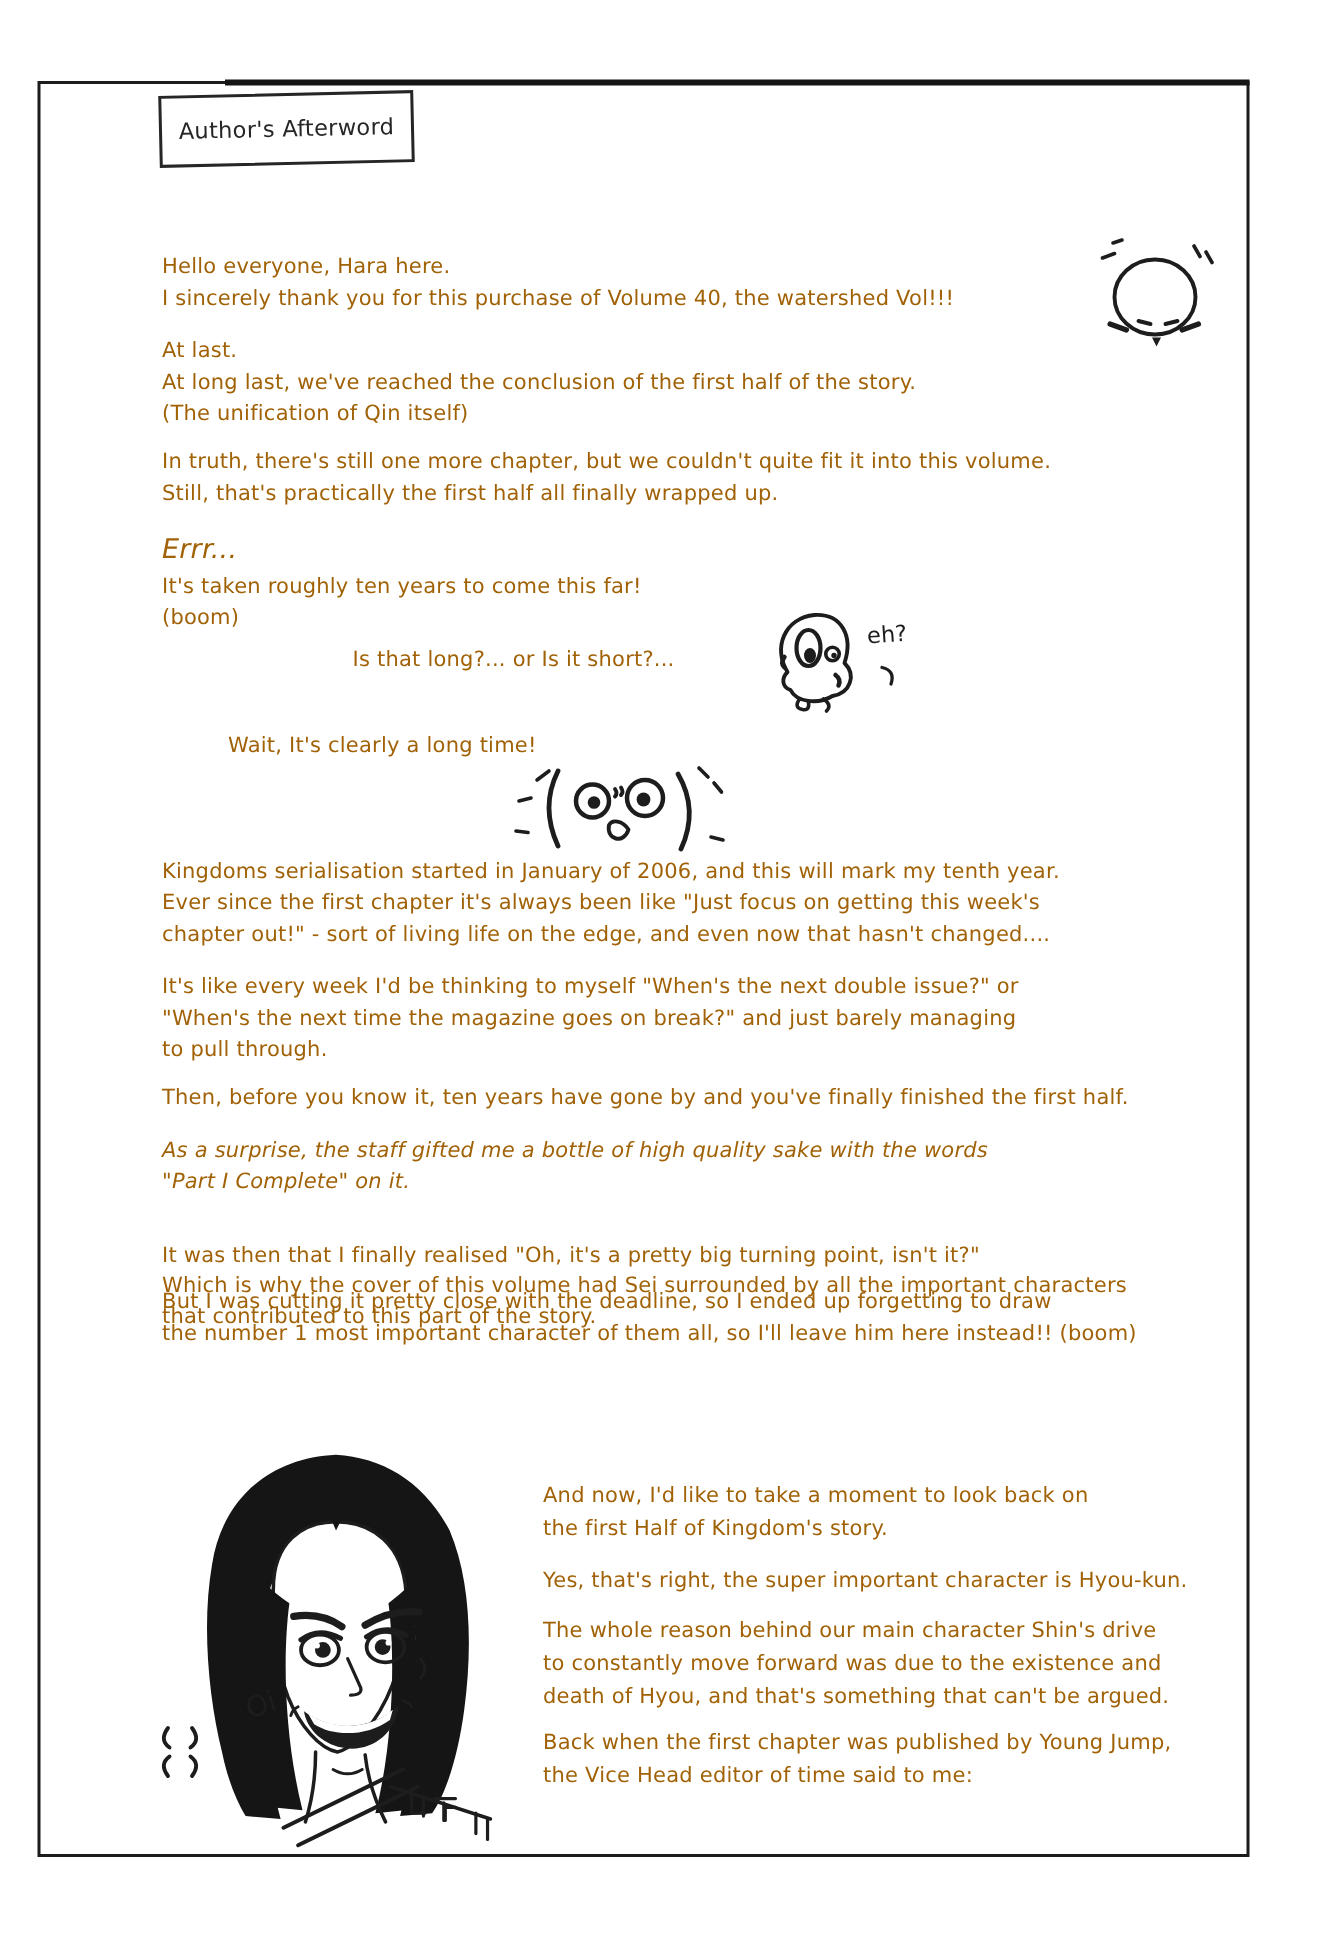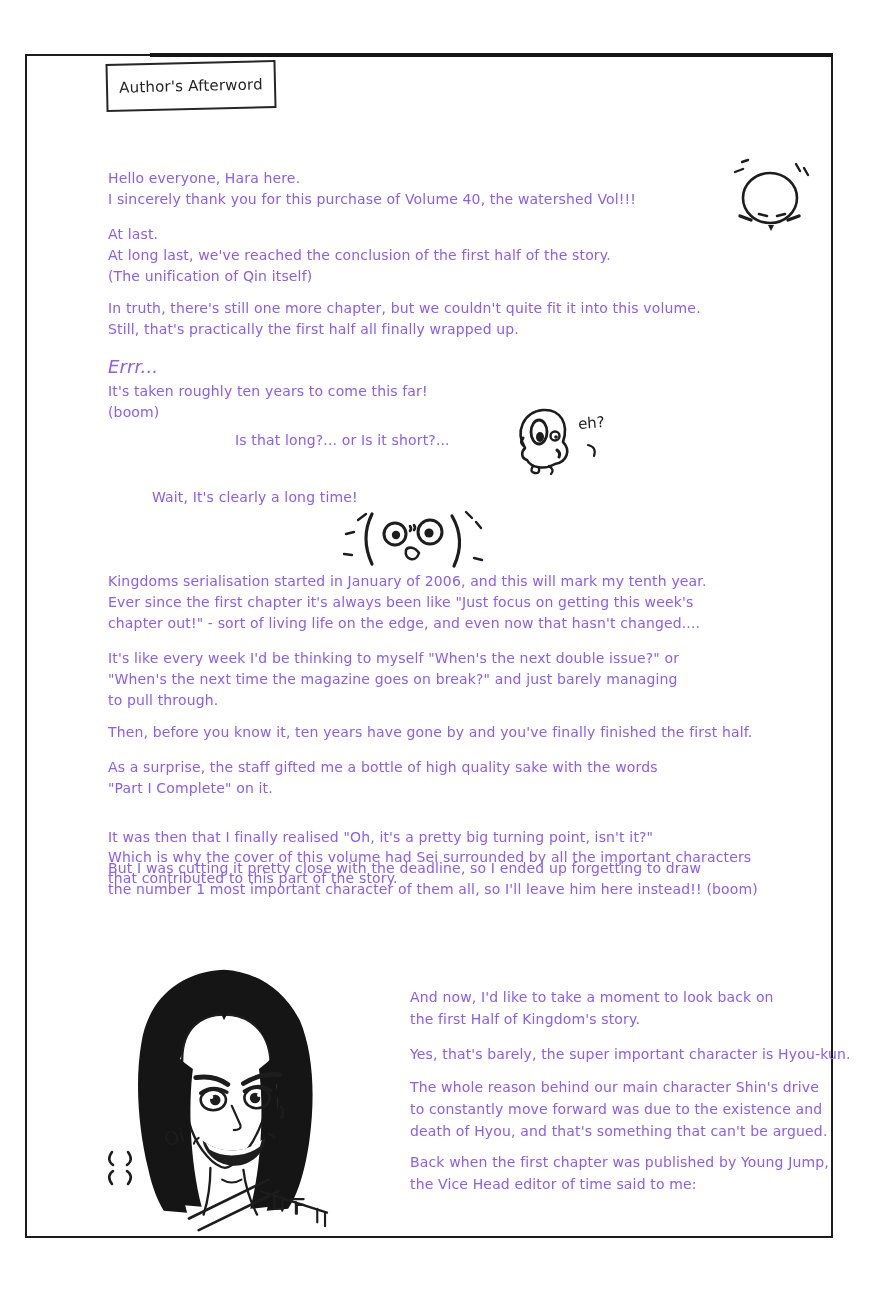--- a/index.html
+++ b/index.html
@@ -15,23 +15,23 @@
     position:absolute;left:150px;top:53px;width:683px;height:4px;background:#151515;
   }
   .titlebox{
     position:absolute;left:106px;top:62px;width:166px;height:44px;
     border:2px solid #262626;transform:rotate(-1.3deg);
     display:flex;align-items:center;justify-content:center;background:#fff;
   }
   .titlebox span{font-size:15px;letter-spacing:0.2px;}
   .txt{
     position:absolute;font-size:14px;line-height:21px;white-space:pre;
-    letter-spacing:0.15px;color:#8b5cf6;
+    letter-spacing:0.15px;color:#a16207;
   }
-  .txt-right{line-height:22px;margin-left:48px;}
+  .txt-right{line-height:22px;}
   .big{font-size:18px;}
   .oi{
     position:absolute;font-size:19px;transform:rotate(-18deg);color:#1d1d1d;
   }
   .eh{
     position:absolute;font-size:15px;transform:rotate(-4deg);color:#1d1d1d;
   }
   svg{position:absolute;overflow:visible;}
   .ink{stroke:#1d1d1d;fill:none;stroke-linecap:round;stroke-linejoin:round;}
 </style>
@@ -59,31 +59,31 @@
 (boom)</div>
   <div class="txt" style="left:235px;top:430px;">Is that long?... or Is it short?...</div>
   <div class="txt" style="left:152px;top:487px;">Wait, It's clearly a long time!</div>
   <div class="txt" style="left:108px;top:571px;">Kingdoms serialisation started in January of 2006, and this will mark my tenth year.
 Ever since the first chapter it's always been like "Just focus on getting this week's
 chapter out!" - sort of living life on the edge, and even now that hasn't changed....</div>
   <div class="txt" style="left:108px;top:648px;">It's like every week I'd be thinking to myself "When's the next double issue?" or
 "When's the next time the magazine goes on break?" and just barely managing
 to pull through.</div>
   <div class="txt" style="left:108px;top:722px;">Then, before you know it, ten years have gone by and you've finally finished the first half.</div>
-  <div class="txt" style="left:108px;top:757px;">As a surprise, the staff gifted me a bottle of high quality sake with the words
+  <div class="txt" style="left:108px;top:757px;font-style:italic;">As a surprise, the staff gifted me a bottle of high quality sake with the words
 "Part I Complete" on it.</div>
   <div class="txt" style="left:108px;top:811px;margin-top:16px;">It was then that I finally realised "Oh, it's a pretty big turning point, isn't it?"</div>
   <div class="txt" style="left:108px;top:847px;">Which is why the cover of this volume had Sei surrounded by all the important characters
 that contributed to this part of the story.</div>
   <div class="txt" style="left:108px;top:858px;">But I was cutting it pretty close with the deadline, so I ended up forgetting to draw
 the number 1 most important character of them all, so I'll leave him here instead!! (boom)</div>
 
   <div class="txt txt-right" style="left:362px;top:986px;">And now, I'd like to take a moment to look back on
 the first Half of Kingdom's story.</div>
-  <div class="txt txt-right" style="left:362px;top:1043px;">Yes, that's barely, the super important character is Hyou-kun.</div>
+  <div class="txt txt-right" style="left:362px;top:1043px;">Yes, that's right, the super important character is Hyou-kun.</div>
   <div class="txt txt-right" style="left:362px;top:1076px;">The whole reason behind our main character Shin's drive
 to constantly move forward was due to the existence and
 death of Hyou, and that's something that can't be argued.</div>
   <div class="txt txt-right" style="left:362px;top:1151px;">Back when the first chapter was published by Young Jump,
 the Vice Head editor of time said to me:</div>
 
   <svg style="left:726px;top:156px;" width="86" height="76" viewBox="0 0 86 76">
     <ellipse class="ink" cx="44" cy="42" rx="27" ry="25" stroke-width="2.6" fill="#fff"></ellipse>
     <path d="M33,58 l8,2" class="ink" stroke-width="2.6"></path>
     <path d="M51,60 l8,-2" class="ink" stroke-width="2.6"></path>

